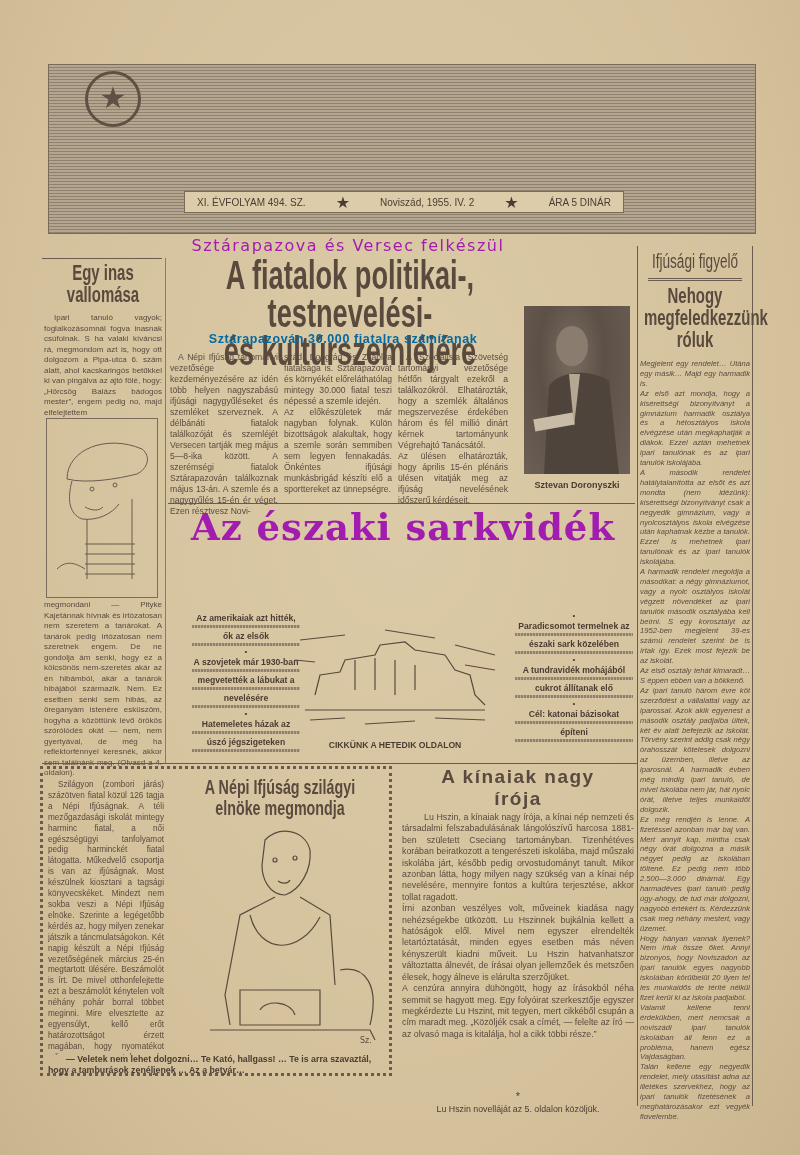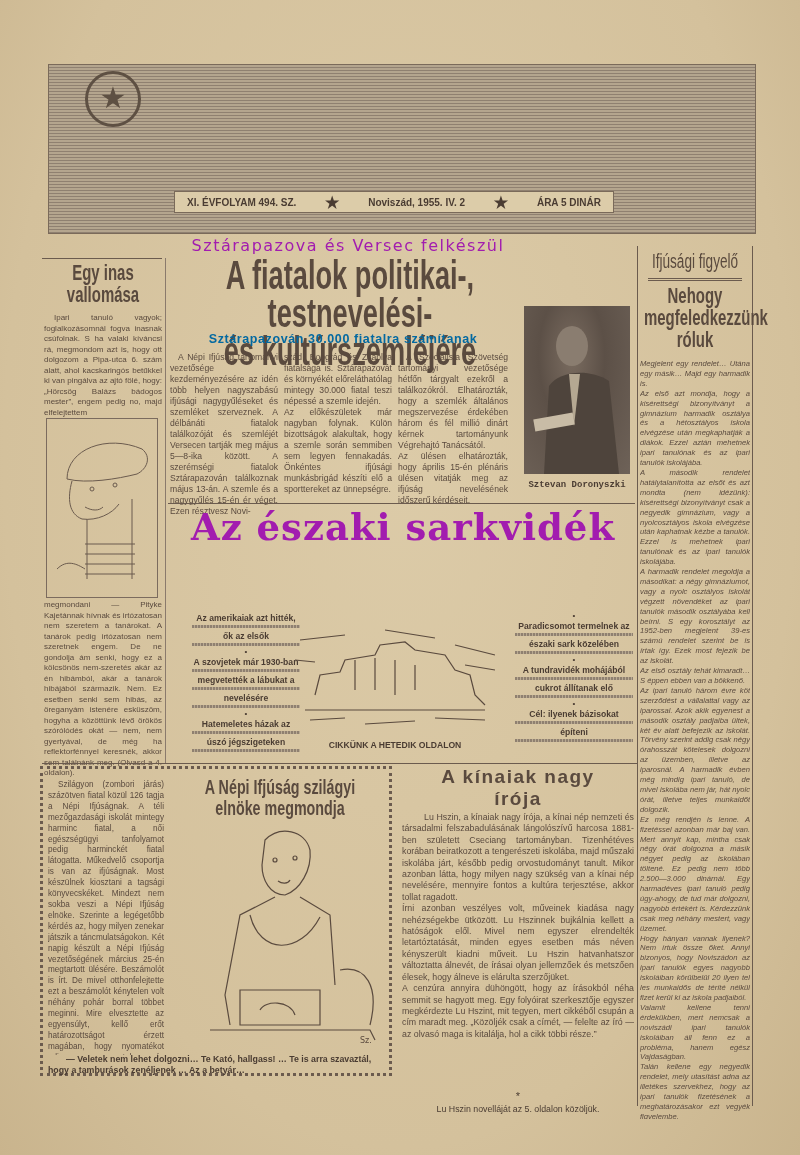--- a/index.html
+++ b/index.html
@@ -6,21 +6,21 @@
   body{width:800px;height:1155px;background:#d9c7a3;position:relative;overflow:hidden;font-family:"Liberation Sans",sans-serif;color:#4a3c32;}
   .paper{position:absolute;left:0;top:0;width:800px;height:1155px;background:
     radial-gradient(ellipse at 50% 40%, #dccba8 0%, #d4c19c 70%, #c9b48d 100%);}
   .abs{position:absolute;}
   
   .masthead{left:48px;top:64px;width:706px;height:168px;background:
     repeating-linear-gradient(0deg,#8f8070 0px,#8f8070 1px,#b4a58e 1px,#b4a58e 3px);
     border:1px solid #7a6a5a;}
   .mast-title{position:absolute;left:60px;top:-6px;width:640px;text-align:center;font-family:"DejaVu Serif",serif;font-weight:bold;font-size:128px;letter-spacing:6px;color:#e4d6bb;text-shadow:5px 5px 0 #5e5043;line-height:150px;transform:scaleY(1.0);}
   .emblem{position:absolute;left:36px;top:6px;width:50px;height:50px;border-radius:50%;border:3px solid #5e5043;color:#5e5043;font-size:30px;line-height:48px;text-align:center;}
-  .mast-bar{position:absolute;left:125px;top:126px;width:440px;height:22px;background:#dccca9;border:1px solid #7a6a5a;display:flex;align-items:center;justify-content:space-between;padding:0 12px;box-sizing:border-box;font-family:"Liberation Sans Narrow","Liberation Sans",sans-serif;font-size:10px;font-weight:bold;color:#4a3c32;}
+  .mast-bar{position:absolute;left:135px;top:126px;width:440px;height:22px;background:#dccca9;border:1px solid #7a6a5a;display:flex;align-items:center;justify-content:space-between;padding:0 12px;box-sizing:border-box;font-family:"Liberation Sans Narrow","Liberation Sans",sans-serif;font-size:10px;font-weight:normal;color:#4a3c32;}
   .star{color:#4a3c32;font-size:16px;}
   
   .txt{font-size:8.6px;line-height:11px;color:#5a4a3e;text-align:justify;}
   .hd-cond{font-family:"Liberation Sans",sans-serif;font-weight:bold;color:#5a4a3e;transform:scaleX(0.68);transform-origin:center top;display:block;text-align:center;}
   .box{border:1px solid #6b5b4e;}
   .rule{background:#6b5b4e;height:1px;}
   .photo{background:radial-gradient(ellipse at 45% 30%, #7a6c60 0%, #5c5047 40%, #6e6258 100%);}
   .sketch{border:1px solid #7b6b5e;}
   .bar-line{height:3px;background:repeating-linear-gradient(90deg,#8f8070 0 2px,#b9aa92 2px 3px);margin:1px 0 2px 0;}
   .side-item{font-size:8.6px;font-weight:bold;text-align:center;line-height:12px;color:#4a3c32;}
@@ -88,21 +88,21 @@
    Az ülésen elhatározták, hogy április 15-én plénáris ülésen vitatják meg az ifjúság nevelésének időszerű kérdéseit.</div>
 
 <div class="abs photo" style="left:524px;top:306px;width:106px;height:168px;">
   <svg width="106" height="168" viewBox="0 0 106 168">
     <ellipse cx="48" cy="40" rx="16" ry="20" fill="#8a7d70"></ellipse>
     <path d="M20 168 L25 80 C35 65, 65 62, 85 75 L95 168 Z" fill="#4e443c"></path>
     <path d="M45 68 L50 120 L56 68 Z" fill="#b5a892"></path>
     <rect x="10" y="110" width="40" height="12" fill="#c8bca6" transform="rotate(-10 30 116)"></rect>
   </svg>
 </div>
-<div class="abs" style="left:524px;top:480px;width:106px;text-align:center;font-size:9px;font-weight:bold;color:#4a3c32;font-family:Liberation Mono, monospace;">Sztevan Doronyszki</div>
+<div class="abs" style="left:524px;top:480px;width:106px;text-align:center;font-size:9px;font-weight:bold;color:#4a3c32;">Sztevan Doronyszki</div>
 
 <div class="abs rule" style="left:168px;top:503px;width:467px;"></div>
 
 <div class="abs" style="left:168px;top:506px;width:470px;text-align:center;font-family:'DejaVu Serif',serif;font-weight:bold;color:#a21caf;">
   <div style="font-size:37px;line-height:42px;letter-spacing:1px;">Az északi sarkvidék</div>
 </div>
 
 <div class="abs" style="left:168px;top:612px;width:108px;margin-left:24px;">
   <div class="side-item">Az amerikaiak azt hitték,</div>
   <div class="bar-line"></div>
@@ -141,21 +141,21 @@
   <div class="side-item">Paradicsomot termelnek az</div>
   <div class="bar-line"></div>
   <div class="side-item">északi sark közelében</div>
   <div class="bar-line"></div>
   <div class="dot-sep">•</div>
   <div class="side-item">A tundravidék mohájából</div>
   <div class="bar-line"></div>
   <div class="side-item">cukrot állítanak elő</div>
   <div class="bar-line"></div>
   <div class="dot-sep">•</div>
-  <div class="side-item">Cél: ilyenek bázisokat</div>
+  <div class="side-item">Cél: katonai bázisokat</div>
   <div class="bar-line"></div>
   <div class="side-item">építeni</div>
   <div class="bar-line"></div>
 </div>
 
 <div class="abs" style="left:640px;top:248px;width:110px;">
   <span class="hd-cond" style="font-size:20px;line-height:26px;font-weight:normal;width:150px;margin-left:-20px;">Ifjúsági figyelő</span>
   <div style="height:1px;background:#6b5b4e;margin:4px 8px 1px 8px;"></div>
   <div style="height:1px;background:#6b5b4e;margin:0 8px 4px 8px;"></div>
   <span class="hd-cond" style="font-size:22px;line-height:22px;width:150px;margin-left:-20px;">Nehogy megfeledkezzünk róluk</span>

